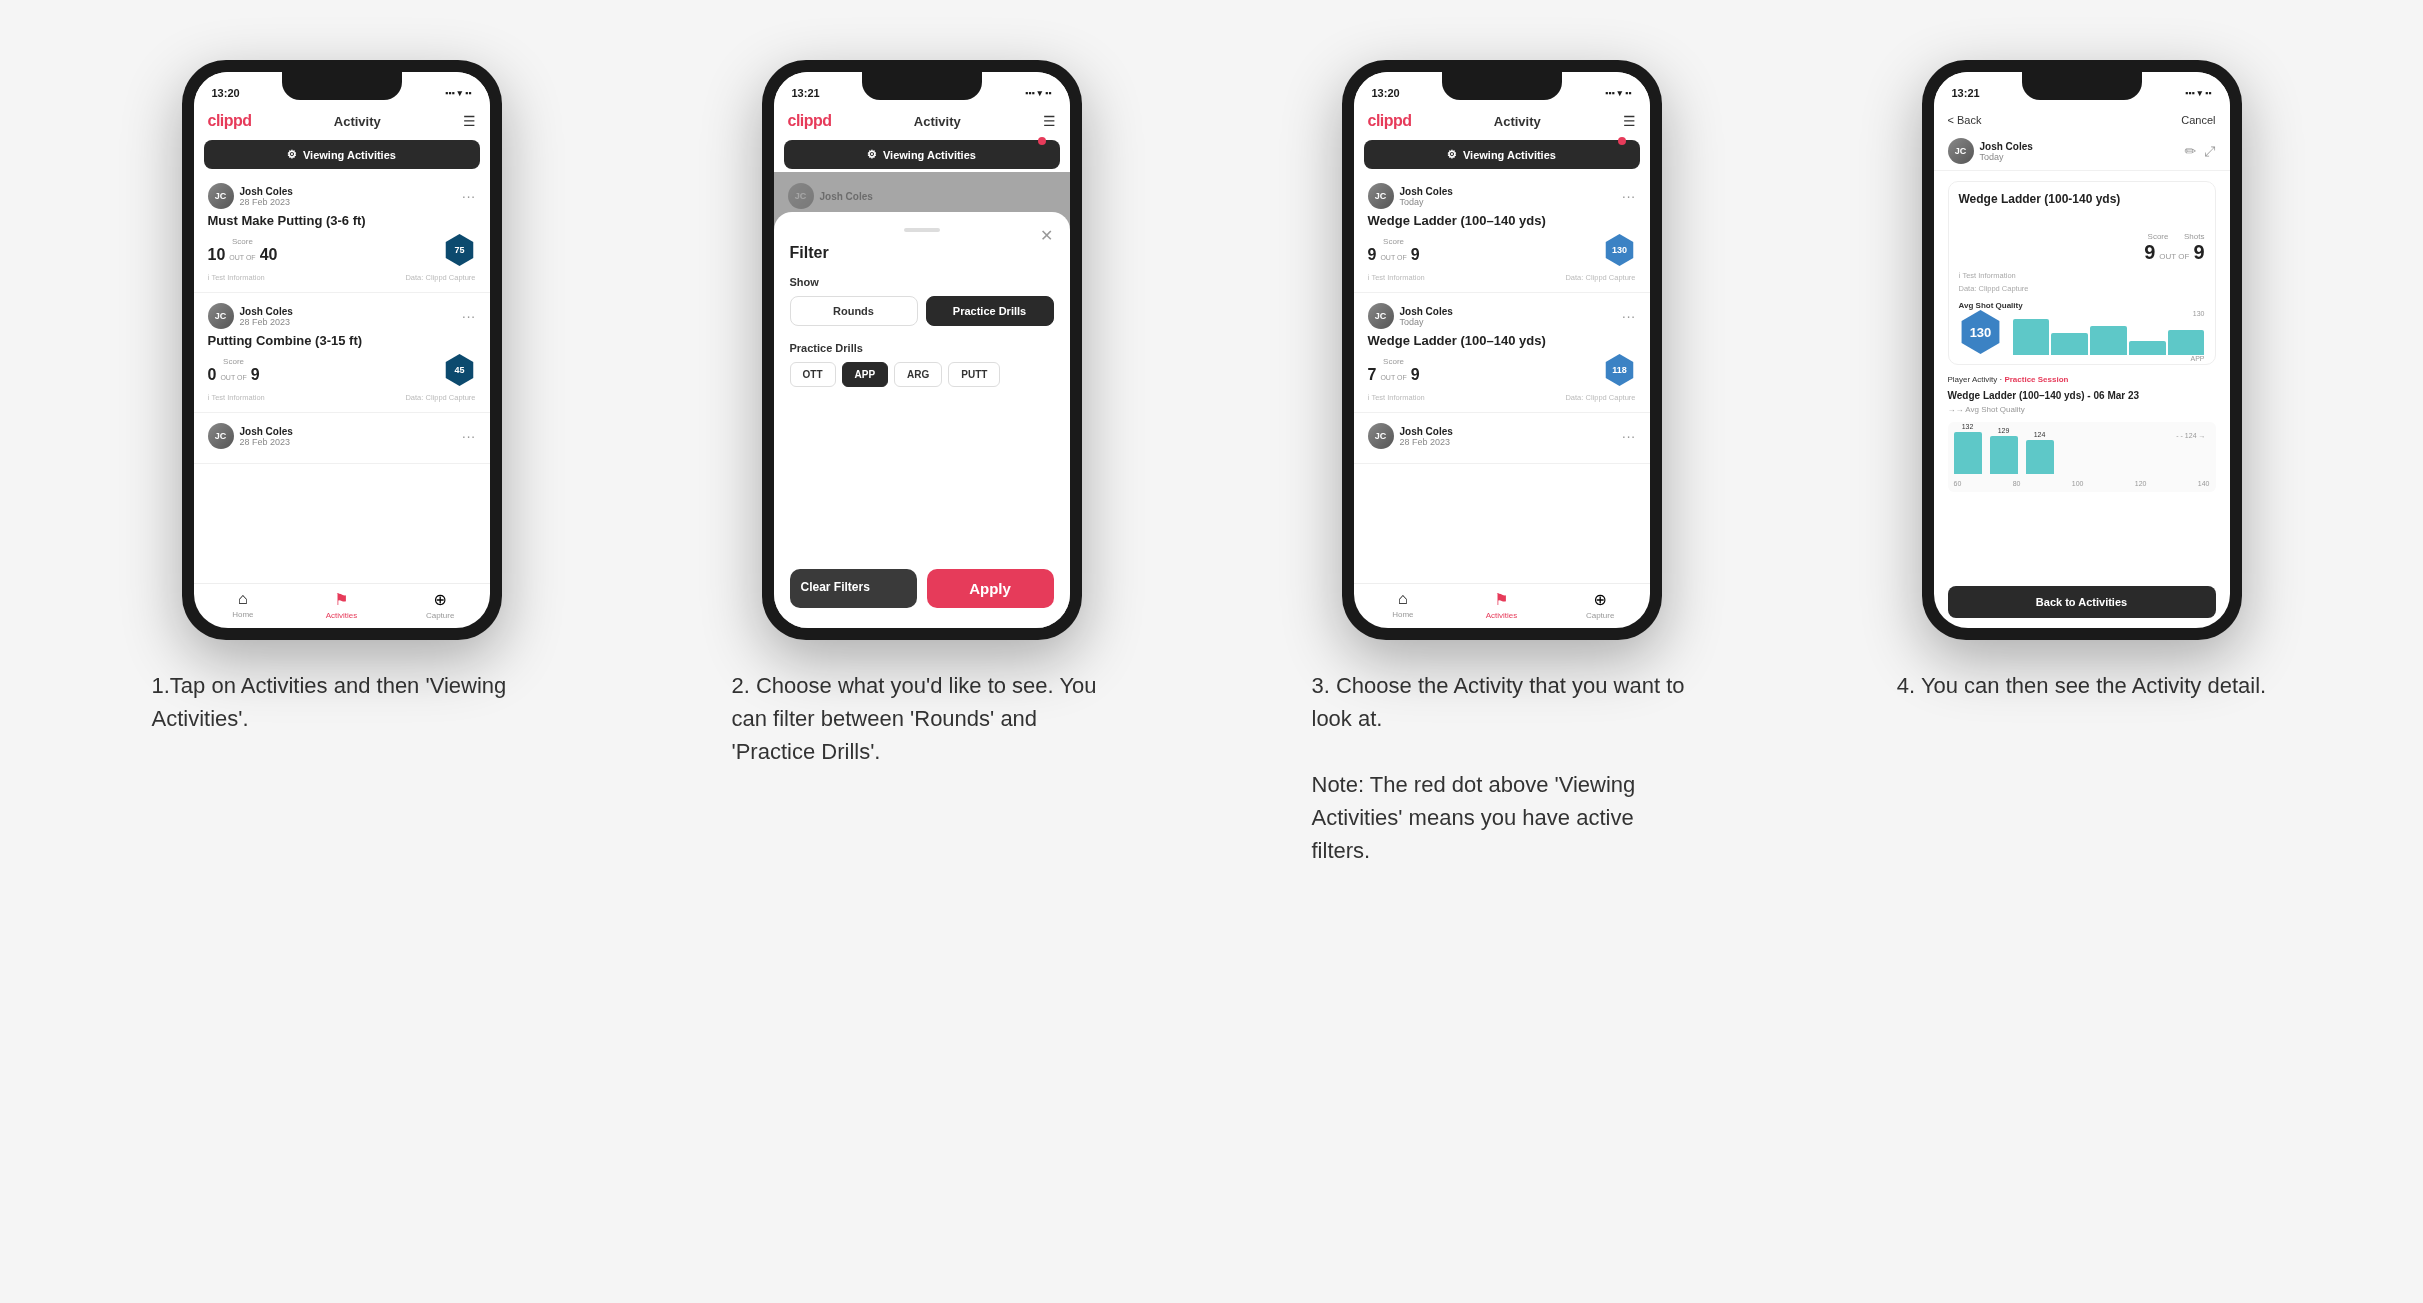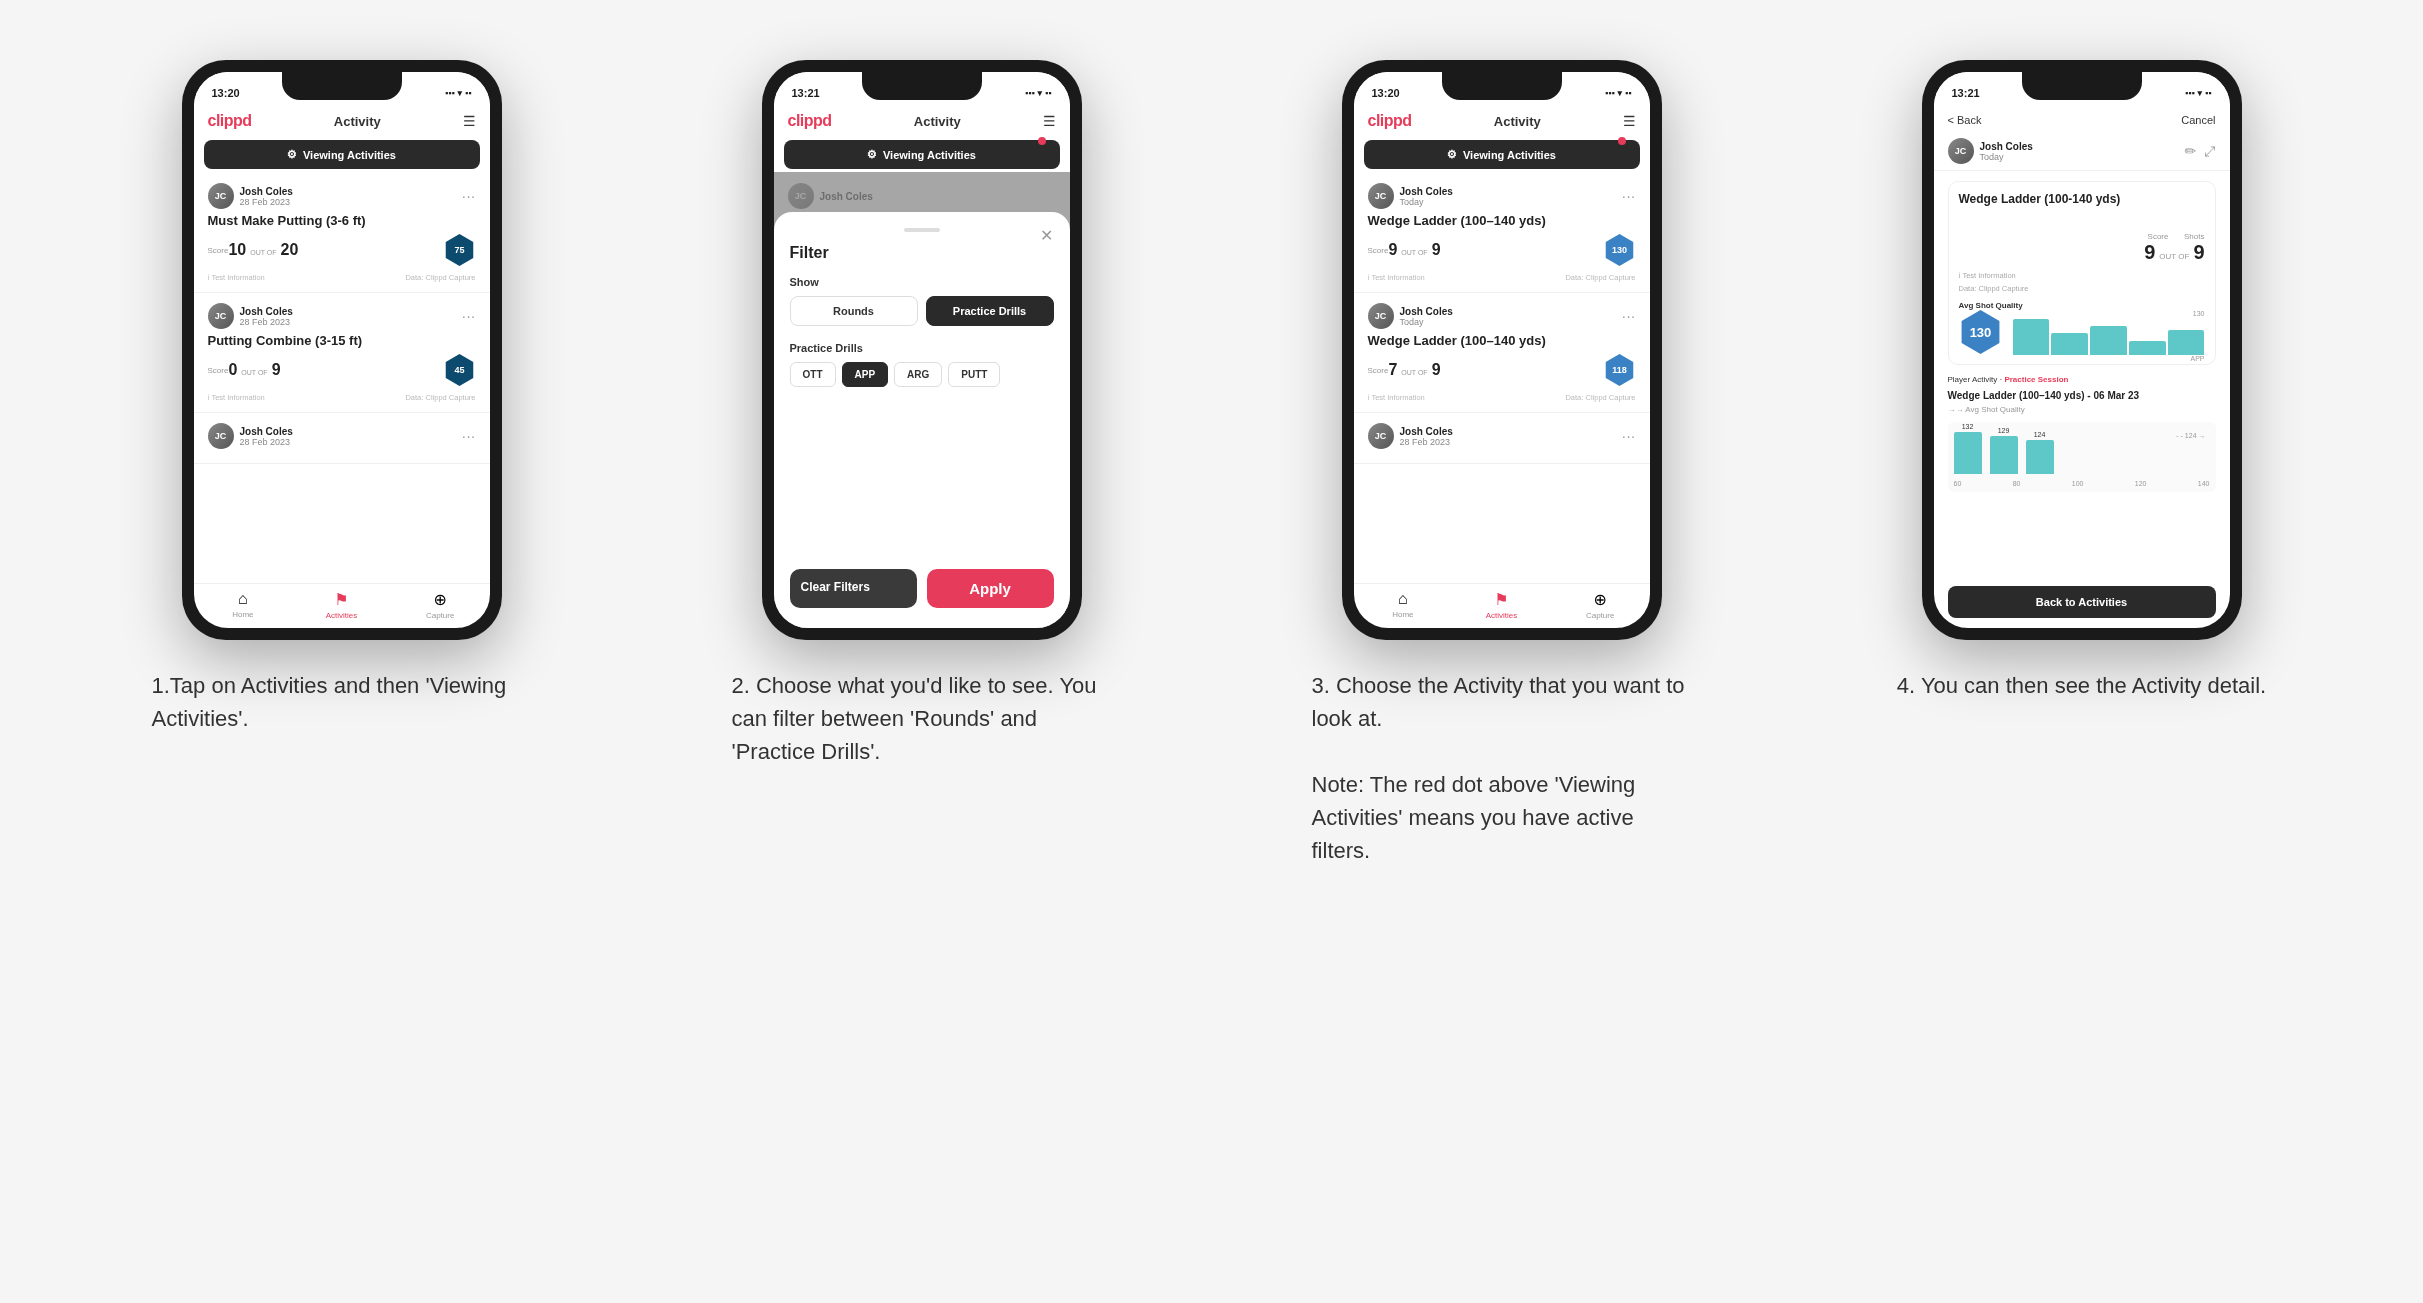--- a/index.html
+++ b/index.html
@@ -502,21 +502,21 @@
 
     
     .caption {
       margin-top: 29px;
       font-size: 22px;
       color: #333;
       line-height: 1.5;
       text-align: left;
       max-width: 380px;
     }
-    .sq-col { display: flex; align-items: center; }
+    .sq-col { display: flex; flex-direction: column; align-items: center; }
 
     
     .stat-group { display: flex; align-items: baseline; gap: 2px; }
   </style>
 </head>
 <body>
 
 <div class="step-container">
   <div class="phone">
     <div class="phone-notch"></div>
@@ -557,21 +557,21 @@
             </div>
             <span class="more-btn">···</span>
           </div>
           <div class="activity-title">Must Make Putting (3-6 ft)</div>
           <div class="stats-row">
             <div class="sq-col">
               <span class="stat-label">Score</span>
               <div class="stat-group">
                 <span class="stat-value">10</span>
                 <span class="stat-outof">OUT OF</span>
-                <span class="stat-value">20</span>
+                <span class="stat-value">40</span>
               </div>
             </div>
             <div class="shot-quality-badge">75</div>
           </div>
           <div class="card-footer">
             <span>ℹ Test Information</span>
             <span>Data: Clippd Capture</span>
           </div>
         </div>
 

